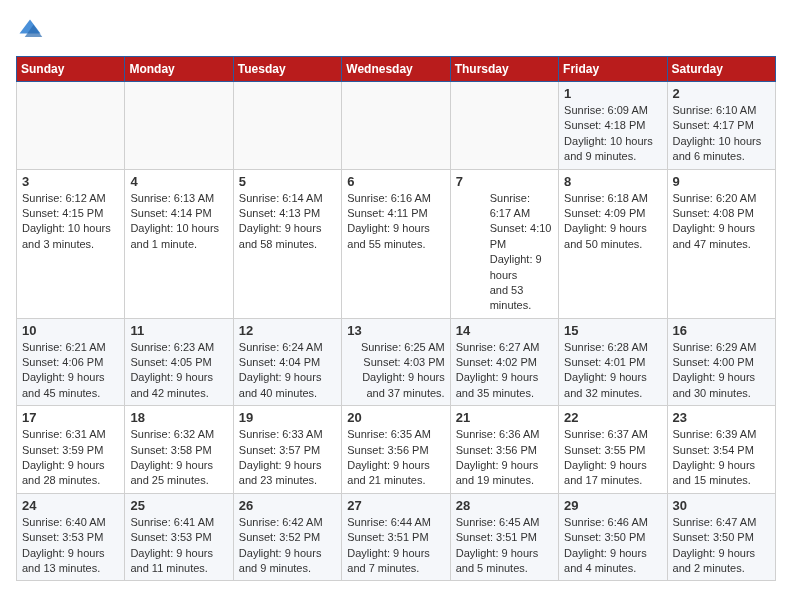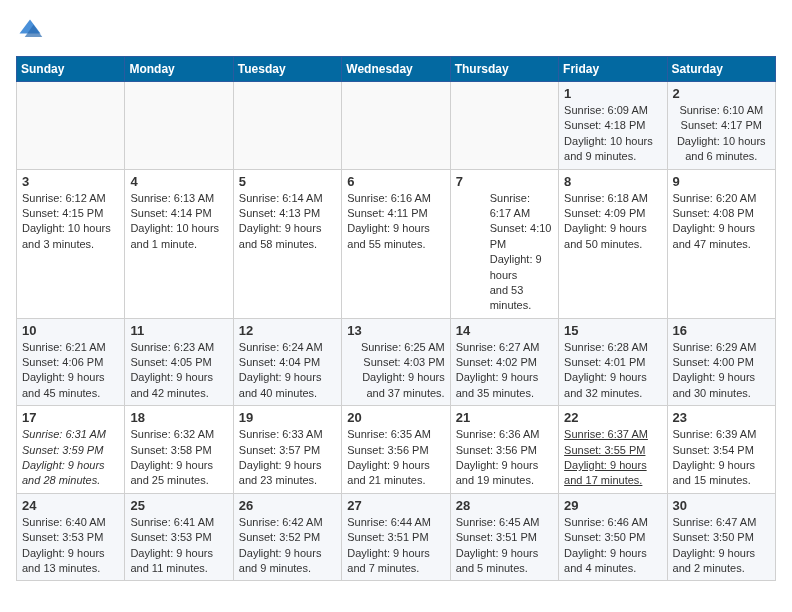--- a/index.html
+++ b/index.html
@@ -53,21 +53,21 @@
       font-size: 16px;
       color: #555;
       margin-top: 2px;
     }
     table {
       width: 100%;
       border-collapse: collapse;
       table-layout: fixed;
     }
     thead th {
-      background-color: #0369a1;
+      background-color: #b91c1c;
       color: #fff;
       font-size: 12px;
       font-weight: bold;
       padding: 5px 4px;
       text-align: left;
       border: 1px solid #2a5a9f;
     }
     tbody td {
       vertical-align: top;
       border: 1px solid #d0d0d0;
@@ -140,21 +140,21 @@
         <td class="empty-cell"></td>
         <td>
           <span class="day-number">1</span>
           <div class="day-info" style="white-space: pre-line;">Sunrise: 6:09 AM
 Sunset: 4:18 PM
 Daylight: 10 hours
 and 9 minutes.</div>
         </td>
         <td>
           <span class="day-number">2</span>
-          <div class="day-info" style="white-space: pre-line; text-align: center;">Sunrise: 6:10 AM
+          <div class="day-info" style="white-space: pre-line;">Sunrise: 6:10 AM
 Sunset: 4:17 PM
 Daylight: 10 hours
 and 6 minutes.</div>
         </td>
       </tr>
       <tr>
         <td>
           <span class="day-number">3</span>
           <div class="day-info" style="white-space: pre-line;">Sunrise: 6:12 AM
 Sunset: 4:15 PM
@@ -251,21 +251,21 @@
           <span class="day-number">16</span>
           <div class="day-info" style="white-space: pre-line;">Sunrise: 6:29 AM
 Sunset: 4:00 PM
 Daylight: 9 hours
 and 30 minutes.</div>
         </td>
       </tr>
       <tr>
         <td>
           <span class="day-number">17</span>
-          <div class="day-info" style="white-space: pre-line; font-style: italic;">Sunrise: 6:31 AM
+          <div class="day-info" style="white-space: pre-line;">Sunrise: 6:31 AM
 Sunset: 3:59 PM
 Daylight: 9 hours
 and 28 minutes.</div>
         </td>
         <td>
           <span class="day-number">18</span>
           <div class="day-info" style="white-space: pre-line;">Sunrise: 6:32 AM
 Sunset: 3:58 PM
 Daylight: 9 hours
 and 25 minutes.</div>
@@ -286,21 +286,21 @@
         </td>
         <td>
           <span class="day-number">21</span>
           <div class="day-info" style="white-space: pre-line;">Sunrise: 6:36 AM
 Sunset: 3:56 PM
 Daylight: 9 hours
 and 19 minutes.</div>
         </td>
         <td>
           <span class="day-number">22</span>
-          <div class="day-info" style="white-space: pre-line; text-decoration: underline;">Sunrise: 6:37 AM
+          <div class="day-info" style="white-space: pre-line;">Sunrise: 6:37 AM
 Sunset: 3:55 PM
 Daylight: 9 hours
 and 17 minutes.</div>
         </td>
         <td>
           <span class="day-number">23</span>
           <div class="day-info" style="white-space: pre-line;">Sunrise: 6:39 AM
 Sunset: 3:54 PM
 Daylight: 9 hours
 and 15 minutes.</div>

